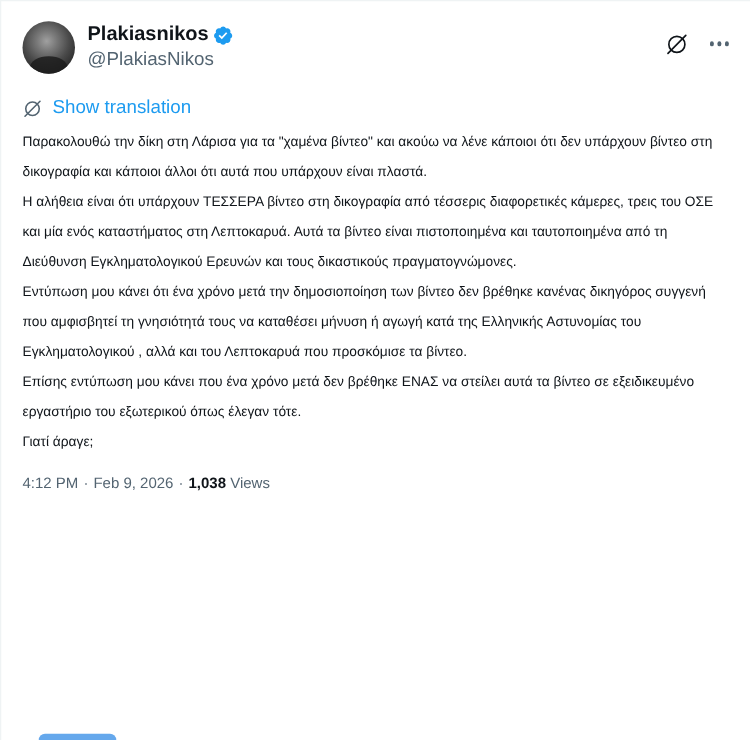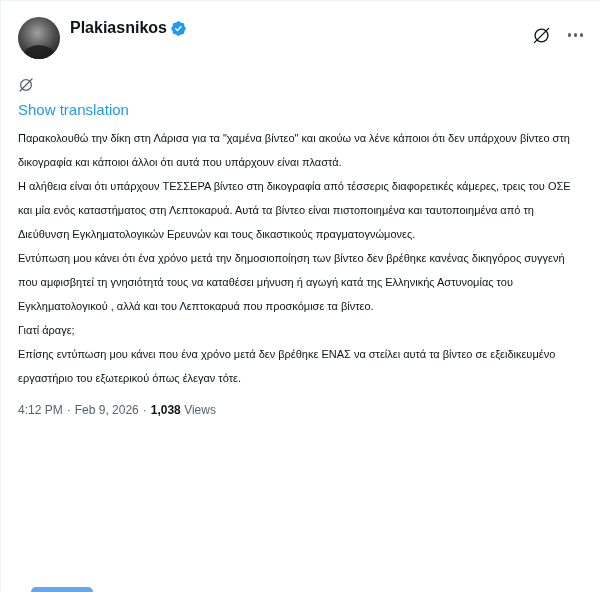--- a/index.html
+++ b/index.html
@@ -40,21 +40,21 @@
   .name-row{display:flex;align-items:center;gap:3px;}
   .display-name{font-size:16px;font-weight:700;line-height:20px;color:var(--c-text);cursor:pointer;}
   .badge{width:17px;height:17px;display:inline-block;flex:0 0 auto;}
   .handle{font-size:15px;line-height:20px;color:var(--c-grey);cursor:pointer;}
   .header-actions{display:flex;align-items:center;gap:16px;padding-top:8px;}
   .grok-btn{width:20px;height:20px;color:#0f1419;cursor:pointer;display:flex;align-items:center;justify-content:center;}
   .grok-btn svg{width:19px;height:19px;display:block;}
   .more-btn{display:flex;gap:2.5px;align-items:center;cursor:pointer;padding:4px 0;}
   .more-btn i{width:3.5px;height:3.5px;border-radius:50%;background:var(--c-grey);display:block;}
   
-  .translate-row{display:flex;align-items:flex-start;gap:8px;margin-top:18px;cursor:pointer;flex-direction:column;}
+  .translate-row{display:flex;align-items:flex-end;gap:8px;margin-top:18px;cursor:pointer;}
   .translate-row .t-icon{width:16px;height:16px;color:var(--c-grey);display:flex;}
   .translate-row .t-icon svg{width:16px;height:16px;display:block;}
   .translate-label{font-size:15px;line-height:18px;color:var(--c-blue);}
   
   .tweet-text{margin-top:7px;font-size:11px;line-height:24px;color:var(--c-text);letter-spacing:0;}
   .tweet-text p{margin:0;}
   
   .footer{margin-top:11px;font-size:12px;line-height:19px;color:var(--c-grey);white-space:nowrap;}
   .footer .sep{margin:0 4px;}
   .views-count{font-weight:700;color:var(--c-text);}
@@ -73,20 +73,21 @@
     <div class="avatar"></div>
     <div class="id-block">
       <div class="name-row">
         <span class="display-name">Plakiasnikos</span>
         <span class="badge">
           <svg viewBox="0 0 24 24" width="17" height="17" aria-hidden="true">
             <path fill="#1d9bf0" fill-rule="evenodd" d="M22.25 12c0-1.43-.88-2.67-2.19-3.34.46-1.39.2-2.9-.81-3.91s-2.52-1.27-3.91-.81c-.66-1.31-1.91-2.19-3.34-2.19s-2.67.88-3.33 2.19c-1.4-.46-2.91-.2-3.92.81s-1.26 2.52-.8 3.91c-1.31.67-2.2 1.91-2.2 3.34s.89 2.67 2.2 3.34c-.46 1.39-.21 2.9.8 3.91s2.52 1.26 3.91.81c.67 1.31 1.91 2.19 3.34 2.19s2.68-.88 3.34-2.19c1.39.45 2.9.2 3.91-.81s1.27-2.52.81-3.91c1.31-.67 2.19-1.91 2.19-3.34zm-11.71 4.2L6.8 12.46l1.41-1.42 2.26 2.26 4.8-5.23 1.47 1.36-6.2 6.77z"></path>
           </svg>
         </span>
       </div>
+      <div class="handle">@PlakiasNikos</div>
     </div>
     <div class="header-actions">
       <div class="grok-btn" title="">
         <svg viewBox="0 0 24 24" aria-hidden="true">
           <circle cx="12" cy="12" r="8.1" fill="none" stroke="currentColor" stroke-width="1.7"></circle>
           <line x1="3" y1="21" x2="21" y2="3" stroke="currentColor" stroke-width="1.7" stroke-linecap="round"></line>
         </svg>
       </div>
       <div class="more-btn">
         <i></i>
@@ -101,24 +102,24 @@
       <svg viewBox="0 0 24 24" aria-hidden="true">
         <circle cx="12" cy="12" r="8.1" fill="none" stroke="currentColor" stroke-width="1.9"></circle>
         <line x1="3" y1="21" x2="21" y2="3" stroke="currentColor" stroke-width="1.9" stroke-linecap="round"></line>
       </svg>
     </span>
     <span class="translate-label">Show translation</span>
   </div>
 
   <div class="tweet-text">
     <p>Παρακολουθώ την δίκη στη Λάρισα για τα "χαμένα βίντεο" και ακούω να λένε κάποιοι ότι δεν υπάρχουν βίντεο στη δικογραφία και κάποιοι άλλοι ότι αυτά που υπάρχουν είναι πλαστά.</p>
-    <p>Η αλήθεια είναι ότι υπάρχουν ΤΕΣΣΕΡΑ βίντεο στη δικογραφία από τέσσερις διαφορετικές κάμερες, τρεις του ΟΣΕ και μία ενός καταστήματος στη Λεπτοκαρυά. Αυτά τα βίντεο είναι πιστοποιημένα και ταυτοποιημένα από τη Διεύθυνση Εγκληματολογικών Ερευνών και τους δικαστικούς πραγματογνώμονες.</p>
+    <p>Η αλήθεια είναι ότι υπάρχουν ΤΕΣΣΕΡΑ βίντεο στη δικογραφία από τέσσερις διαφορετικές κάμερες, τρεις του ΟΣΕ και μία ενός καταστήματος στη Λεπτοκαρυά. Αυτά τα βίντεο είναι πιστοποιημένα και ταυτοποιημένα από τη Διεύθυνση Εγκληματολογικού Ερευνών και τους δικαστικούς πραγματογνώμονες.</p>
     <p>Εντύπωση μου κάνει ότι ένα χρόνο μετά την δημοσιοποίηση των βίντεο δεν βρέθηκε κανένας δικηγόρος συγγενή που αμφισβητεί τη γνησιότητά τους να καταθέσει μήνυση ή αγωγή κατά της Ελληνικής Αστυνομίας του Εγκληματολογικού , αλλά και του Λεπτοκαρυά που προσκόμισε τα βίντεο.</p>
+    <p>Επίσης εντύπωση μου κάνει που ένα χρόνο μετά δεν βρέθηκε ΕΝΑΣ να στείλει αυτά τα βίντεο σε εξειδικευμένο εργαστήριο του εξωτερικού όπως έλεγαν τότε.</p>
     <p>Γιατί άραγε;</p>
-    <p>Επίσης εντύπωση μου κάνει που ένα χρόνο μετά δεν βρέθηκε ΕΝΑΣ να στείλει αυτά τα βίντεο σε εξειδικευμένο εργαστήριο του εξωτερικού όπως έλεγαν τότε.</p>
   </div>
 
   <div class="footer">
     <span>4:12 PM</span><span class="sep">·</span><span>Feb 9, 2026</span><span class="sep">·</span><span class="views-count">1,038</span> <span>Views</span>
   </div>
 
   <div class="partial-bottom"></div>
 
 </div>
 

